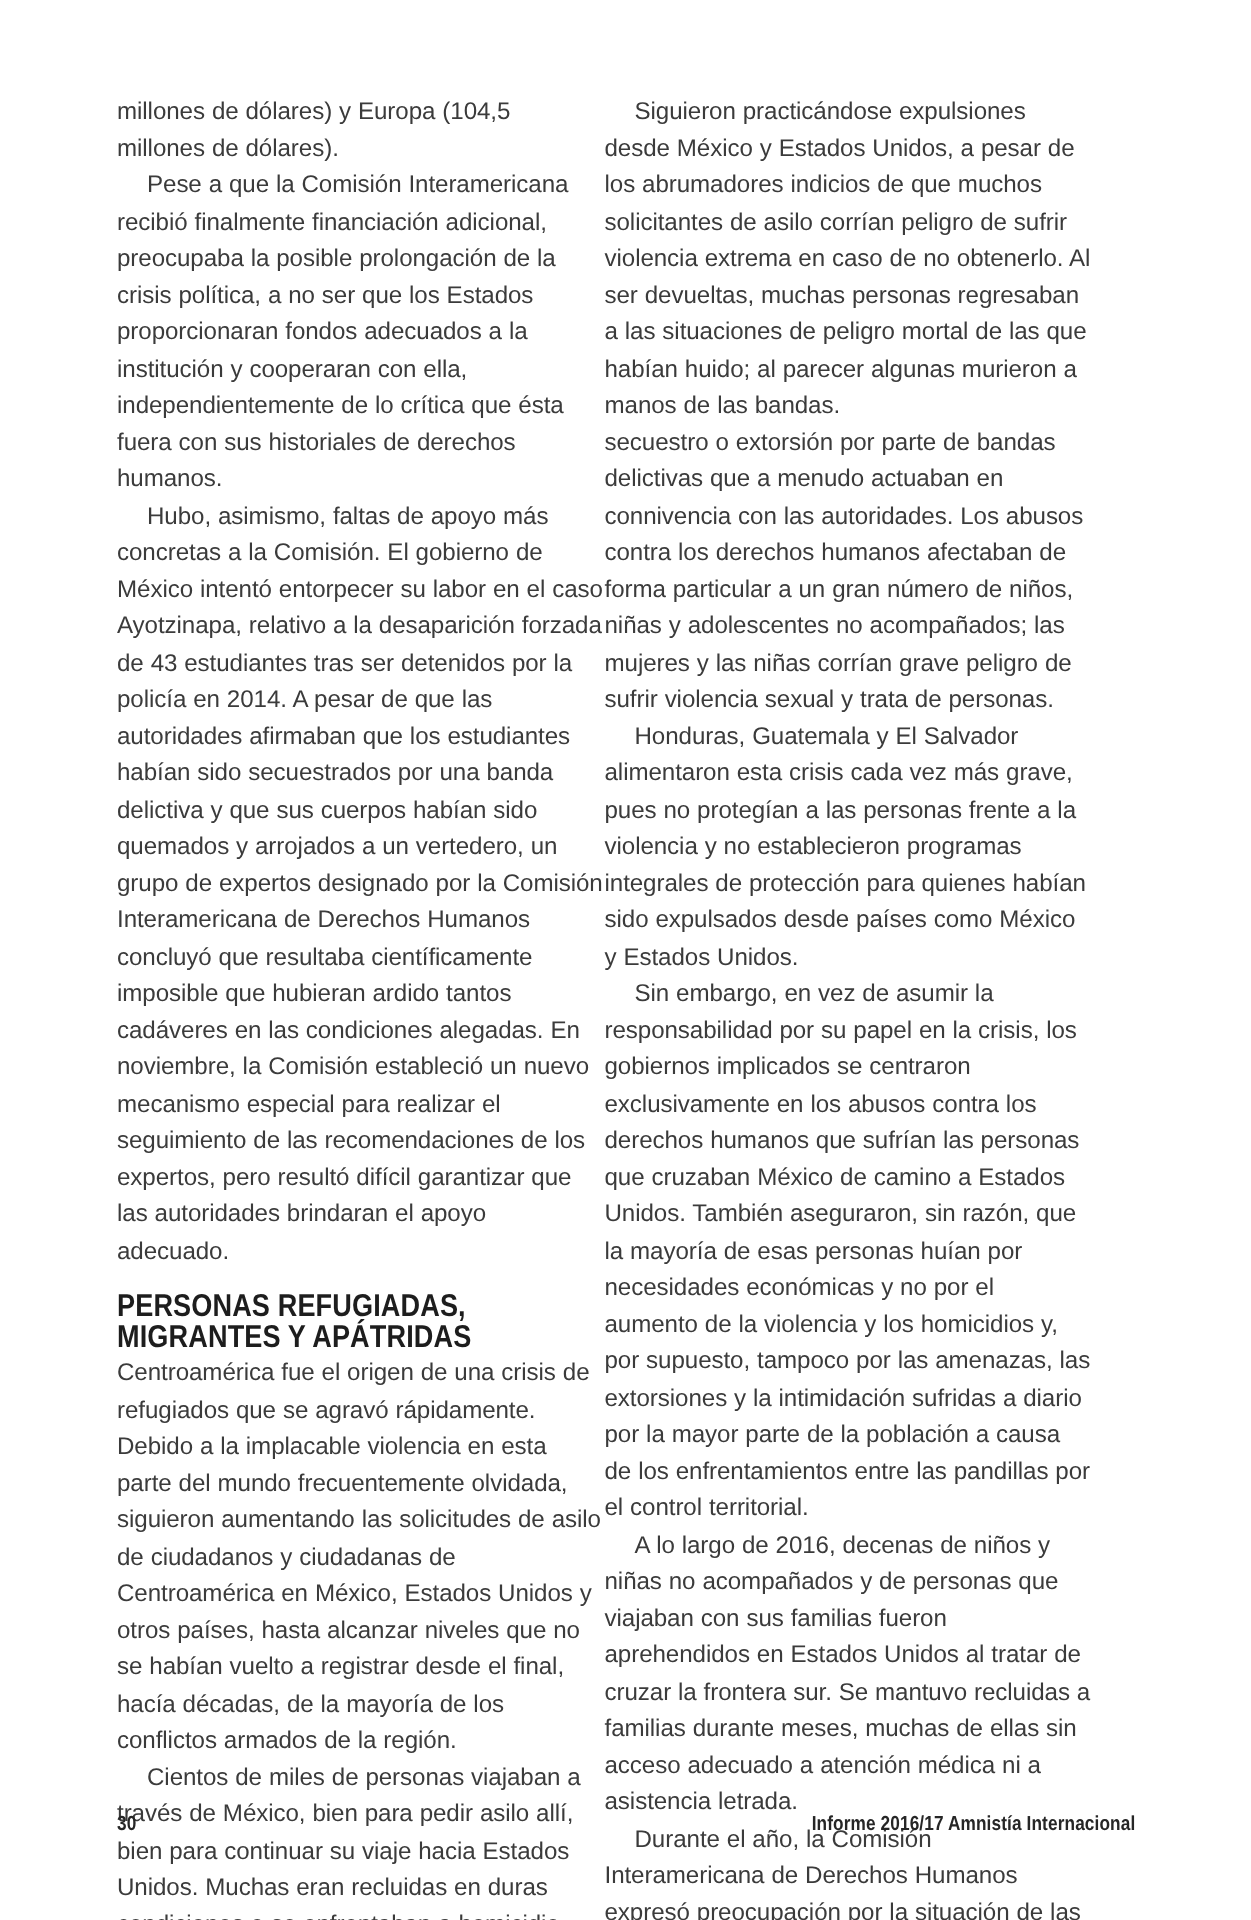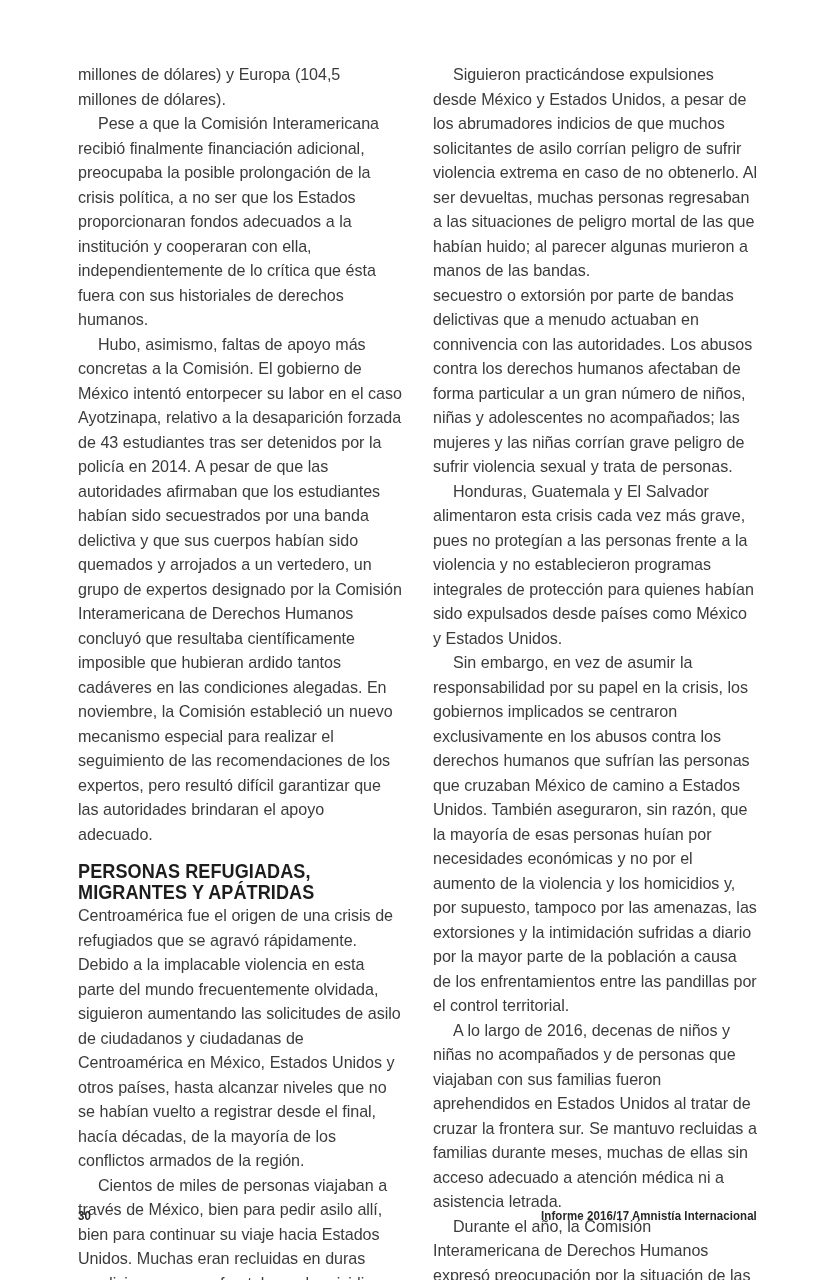--- a/index.html
+++ b/index.html
@@ -16,21 +16,20 @@
     font-family: "Liberation Sans", sans-serif;
   }
   .columns {
     position: absolute;
     left: 78px;
     top: 62px;
     width: 680px;
     height: 1110px;
     display: flex;
     flex-direction: row;
-    gap: 30px;
   }
   .column {
     width: 325px;
     flex: 0 0 325px;
   }
   p.para {
     margin: 0;
     font-size: 16.1px;
     line-height: 24.5px;
     color: #3b3b3b;

